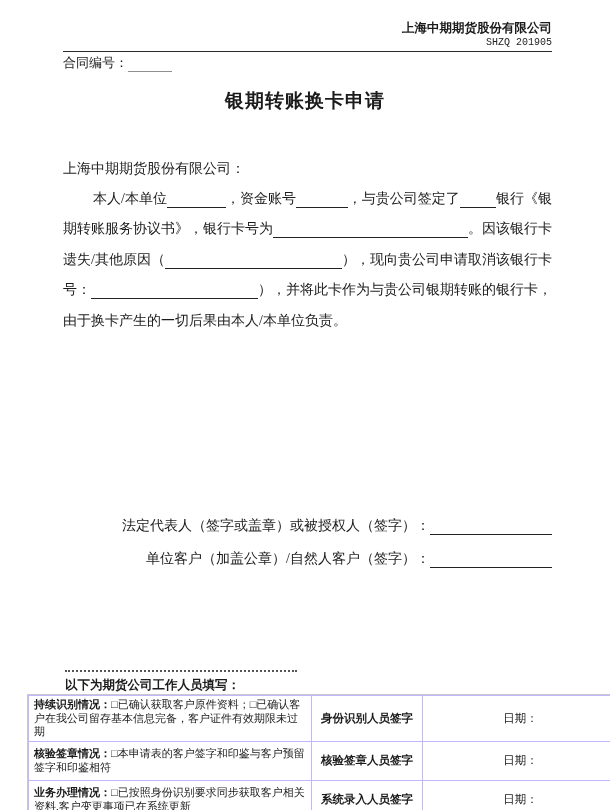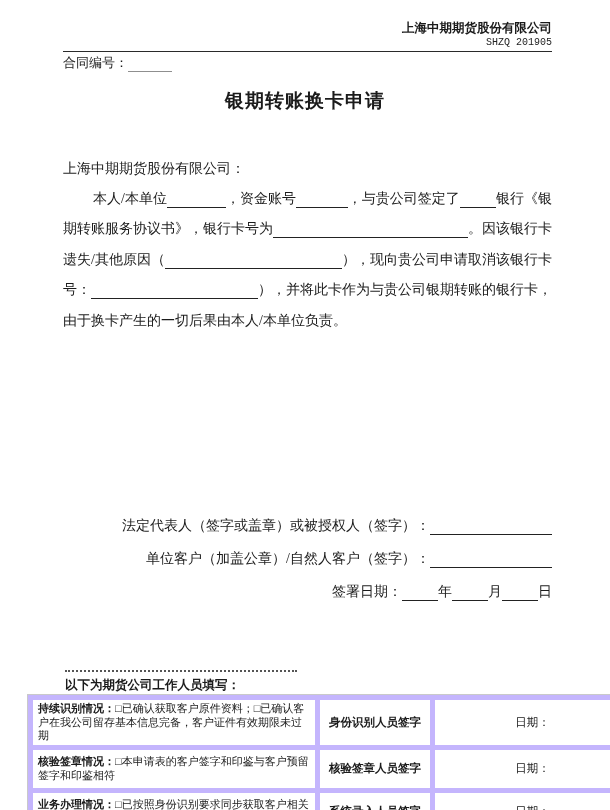--- a/index.html
+++ b/index.html
@@ -34,21 +34,21 @@
   .sign-row{display:flex;justify-content:flex-end;align-items:baseline;height:33px;}
   .sblank{display:inline-block;width:122px;border-bottom:1px solid #222;white-space:pre;}
   .dblank{display:inline-block;width:36px;border-bottom:1px solid #222;white-space:pre;}
   
   .cutline{position:absolute;top:664px;left:65px;width:232px;height:6px;
     border-bottom:2.5px dotted #555;}
   .staff-heading{position:absolute;top:677px;left:65px;font-size:12.5px;font-weight:bold;}
   
   .stafftable{position:absolute;top:695px;left:28px;width:557px;border-collapse:collapse;
     table-layout:fixed;box-shadow:0 0 0 1px #c9c9c9;}
-  .stafftable td{border:5px solid #c4b5fd;font-size:11px;line-height:13.5px;
+  .stafftable td{border:1px solid #c4b5fd;font-size:11px;line-height:13.5px;
     height:34px;padding:2px 5px;vertical-align:middle;}
   .stafftable td.c1{width:272px;}
   .stafftable td.c2{width:100px;text-align:center;font-weight:bold;font-size:11.5px;white-space:nowrap;}
   .stafftable td.c3{width:185px;text-align:center;font-size:11.5px;}
   .stafftable b{font-weight:bold;}
 </style>
 </head>
 <body>
 
 <div class="page">
@@ -98,29 +98,20 @@
 
   <div class="sign">
     <div class="sign-row">
       <span>法定代表人（签字或盖章）或被授权人（签字）：</span>
         <span class="sblank">&nbsp;</span>
     </div>
     <div class="sign-row">
       <span>单位客户（加盖公章）/自然人客户（签字）：</span>
         <span class="sblank">&nbsp;</span>
     </div>
-    <div class="sign-row">
-      <span>签署日期：</span>
-        <span class="dblank">&nbsp;</span>
-        <span>年</span>
-        <span class="dblank">&nbsp;</span>
-        <span>月</span>
-        <span class="dblank">&nbsp;</span>
-        <span>日</span>
-    </div>
   </div>
 
   <div class="cutline"></div>
 
   <div class="staff-heading">以下为期货公司工作人员填写：</div>
 
   <table class="stafftable">
     <tbody id="staff-rows">
         <tr>
           <td class="c1"><b>持续识别情况：</b>□已确认获取客户原件资料；□已确认客户在我公司留存基本信息完备，客户证件有效期限未过期</td>

